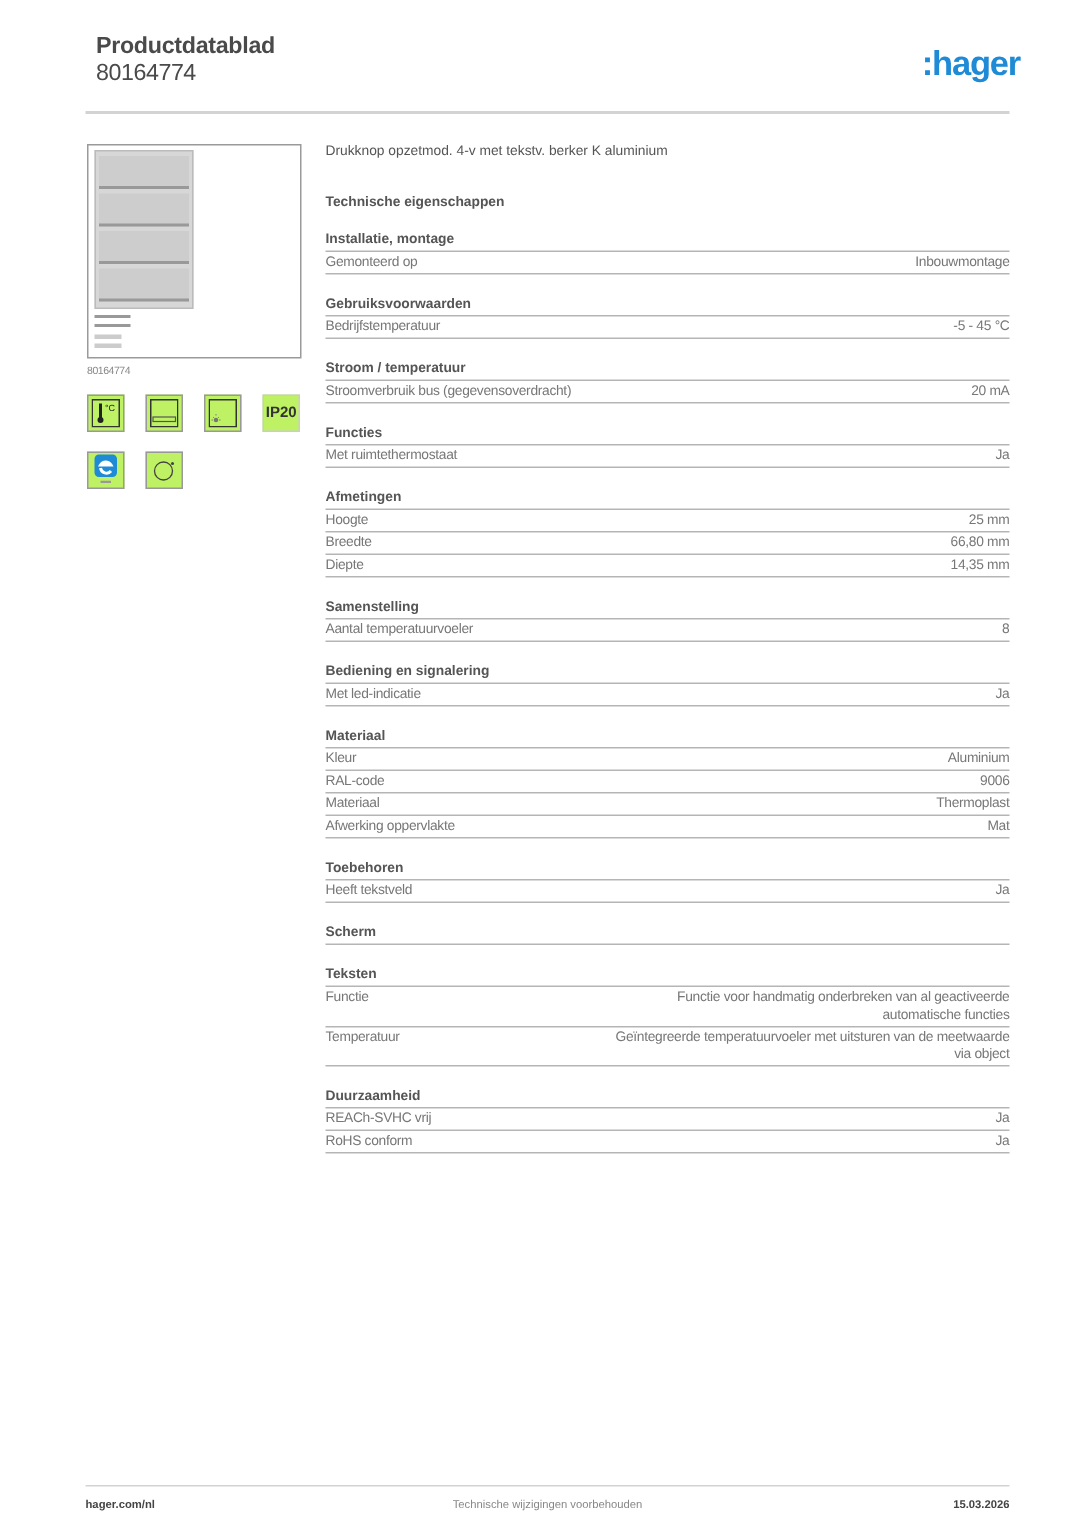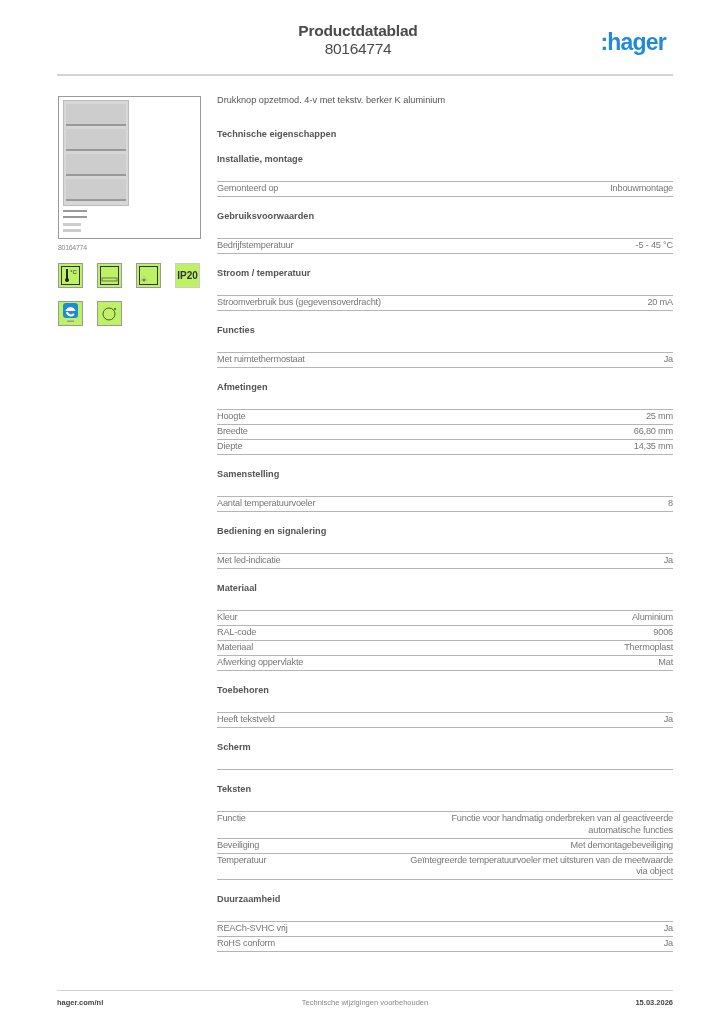--- a/index.html
+++ b/index.html
@@ -1,19 +1,19 @@
 <!DOCTYPE html>
 <html><head>
   <meta charset="utf-8">
   <style>
     * { box-sizing: border-box; margin: 0; padding: 0; }
     html, body { width: 724px; height: 1024px; background: #ffffff; overflow: hidden; }
     body { position: relative; font-family: "Liberation Sans", sans-serif; color: #555; }
 
-    .header { position: absolute; left: 50px; top: 22px; width: 616px; height: 50px; text-align: center; }
+    .header { position: absolute; left: 64px; top: 22px; width: 616px; height: 50px; }
     .doc-title { font-size: 15.5px; font-weight: bold; color: #4a4a4a; line-height: 18px; letter-spacing: -0.2px; }
     .doc-number { font-size: 15.5px; color: #4a4a4a; line-height: 18px; letter-spacing: -0.3px; }
     .logo { position: absolute; right: 0; top: 7px; font-size: 23px; font-weight: bold; color: #1f8bd6; letter-spacing: -0.8px; }
     .header-rule { position: absolute; left: 57px; top: 74px; width: 616px; height: 2px; background: #d3d3d3; }
 
     
     .image-box { position: absolute; left: 58px; top: 96px; width: 143px; height: 143px; border: 1px solid #9a9a9a; }
     .img-plate { position: absolute; left: 4px; top: 3px; width: 66px; height: 106px; background: #d7d7d7; border: 1px solid #bbb; }
     .img-key { position: absolute; left: 2px; width: 60px; height: 22px; background: #cdcdcd; border-bottom: 2px solid #999; }
     .img-label { position: absolute; left: 4px; height: 2px; background: #999; }
@@ -23,21 +23,21 @@
     .icon-grid { position: absolute; left: 58px; top: 263px; }
     .icon-tile { position: absolute; width: 25px; height: 25px; border: 1px solid #999; background: #bef264; display: flex; align-items: center; justify-content: center; }
     .icon-tile svg { display: block; }
     .ip20 { font-size: 10px; font-weight: bold; color: #333; border: 1px solid #ccc; }
 
     
     .main { position: absolute; left: 217px; top: 94px; width: 456px; }
     .product-name { font-size: 9.2px; font-weight: normal; color: #555; height: 12px; line-height: 12px; }
     .section-main-title { font-size: 9.2px; font-weight: bold; color: #555; margin-top: 22px; line-height: 12px; }
     .group { margin-top: 14px; }
-    .group-title { font-size: 9.2px; font-weight: bold; color: #555; line-height: 11px; padding-bottom: 16px; border-bottom: 1px solid #b5b5b5; }
+    .group-title { font-size: 9.2px; font-weight: bold; color: #555; line-height: 11px; padding-bottom: 2px; border-bottom: 1px solid #b5b5b5; }
     .row { display: flex; justify-content: space-between; align-items: flex-start; border-bottom: 1px solid #b5b5b5; font-size: 9.2px; color: #777; line-height: 11.5px; padding-top: 1px; padding-bottom: 1.5px; }
     .row .k { flex: 0 0 auto; white-space: nowrap; letter-spacing: -0.2px; }
     .row .v { text-align: right; max-width: 270px; letter-spacing: -0.2px; }
 
     .footer-rule { position: absolute; left: 57px; top: 990px; width: 616px; height: 1px; background: #d3d3d3; }
     .footer { position: absolute; left: 57px; top: 998px; width: 616px; font-size: 7.5px; color: #555; }
     .footer .left { position: absolute; left: 0; font-weight: bold; color: #444; }
     .footer .center { position: absolute; left: 0; right: 0; text-align: center; color: #888; }
     .footer .right { position: absolute; right: 0; font-weight: bold; color: #444; }
   </style>
@@ -193,24 +193,20 @@
       <div class="group">
         <div class="group-title">Scherm</div>
       </div>
       <div class="group">
         <div class="group-title">Teksten</div>
         <div class="row">
           <span class="k">Functie</span>
           <span class="v">Functie voor handmatig onderbreken van al geactiveerde automatische functies</span>
         </div>
         <div class="row">
-          <span class="k">Beveiliging</span>
-          <span class="v">Met demontagebeveiliging</span>
-        </div>
-        <div class="row">
           <span class="k">Temperatuur</span>
           <span class="v">Geïntegreerde temperatuurvoeler met uitsturen van de meetwaarde via object</span>
         </div>
       </div>
       <div class="group">
         <div class="group-title">Duurzaamheid</div>
         <div class="row">
           <span class="k">REACh-SVHC vrij</span>
           <span class="v">Ja</span>
         </div>

